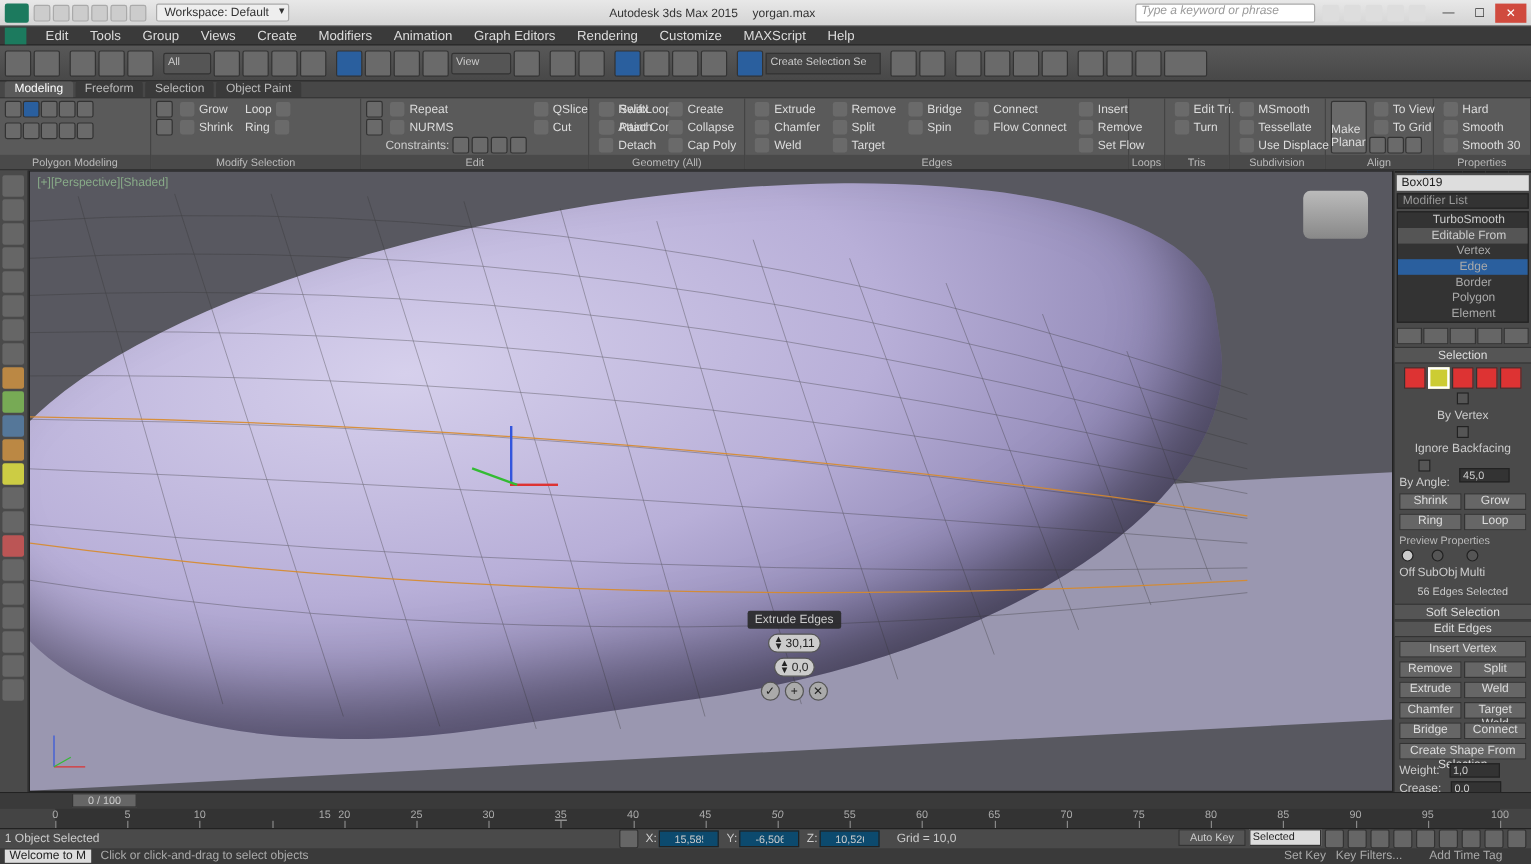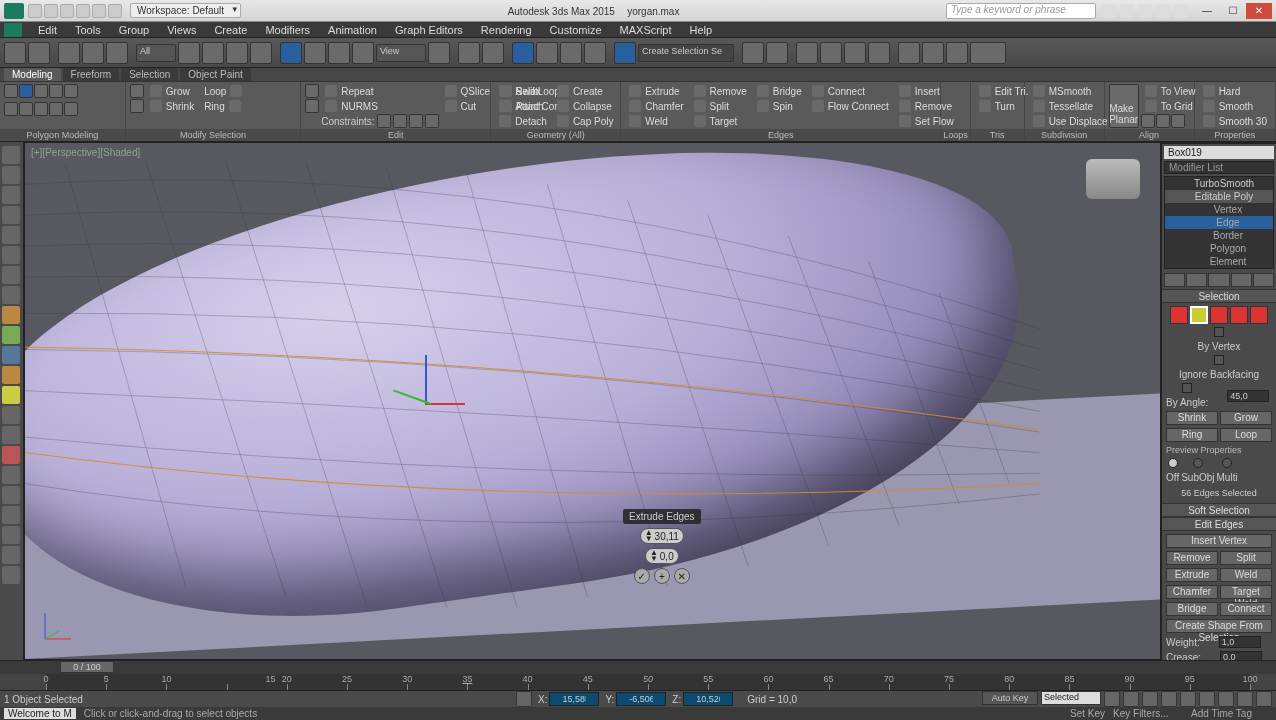--- a/index.html
+++ b/index.html
@@ -86,21 +86,21 @@
 .command-panel .so-icons div { width:18px; height:18px; border:1px solid #333; background:#666; }
 .command-panel .so-icons div.v { background:#d33; }
 .command-panel .so-icons div.e { background:#cc3; border:2px solid #fff; }
 .command-panel .so-icons div.b { background:#d33; }
 .command-panel .so-icons div.p { background:#d33; }
 .command-panel .so-icons div.el { background:#d33; }
 .command-panel .chk { display:flex; align-items:center; gap:4px;flex-direction:column; }
 .command-panel .chk .box { width:10px; height:10px; border:1px solid #222; background:#555; }
 .command-panel .btnrow { display:flex; gap:2px; }
 .command-panel .pbutton { flex:1; height:14px; background:#666; border:1px solid #333; text-align:center; line-height:12px; color:#ddd; }
-.command-panel .spn { display:flex; align-items:center; gap:19px; }
+.command-panel .spn { display:flex; align-items:center; gap:8px; }
 .command-panel .spn input { width:42px; height:12px; background:#333; border:1px solid #222; color:#ccc; font-size:9px; padding:0 2px; }
 .command-panel .sec-lbl { font-size:9px; color:#bbb; }
 .command-panel .info { text-align:center; font-size:9px; color:#ccc; padding: 2px 0; }
 .timeline-area { position:absolute; left:0; right:0; bottom:0; height:60px; background:#444; border-top:1px solid #222; display:flex; flex-direction:column; }
 .time-slider { height:14px; background:#3a3a3a; display:flex; align-items:center; padding: 0 30px; position:relative; }
 .time-slider .knob { position:absolute; left: 60px; width: 54px; height:12px; background:#666; border:1px solid #333; text-align:center; font-size:9px; line-height:10px; }
 .track { height:18px; background:#333; position:relative; margin: 0 26px 0 46px; }
 .track .tick { position:absolute; bottom:0; width:1px; height:6px; background:#888; }
 .track .tlabel { position:absolute; bottom:6px; font-size:9px; color:#aaa; transform: translateX(-50%); }
 .status-bar { flex:1; display:flex; align-items:center; padding: 0 4px; gap: 6px; background:#4a4a4a; border-top:1px solid #222; }
@@ -602,21 +602,21 @@
       <div class="active"></div>
       <div></div>
       <div></div>
       <div></div>
       <div></div>
     </div>
     <div class="obj-name">Box019</div>
     <div class="mod-dd">Modifier List</div>
     <div class="stack">
       <div class="srow">TurboSmooth</div>
-      <div class="srow" style="background:#555">Editable Poly</div>
+      <div class="srow" style="background:#555">Editable From</div>
       <div class="srow sub">Vertex</div>
       <div class="srow sub sel">Edge</div>
       <div class="srow sub">Border</div>
       <div class="srow sub">Polygon</div>
       <div class="srow sub">Element</div>
     </div>
     <div class="stack-btns">
       <div></div>
         <div></div>
         <div></div>

